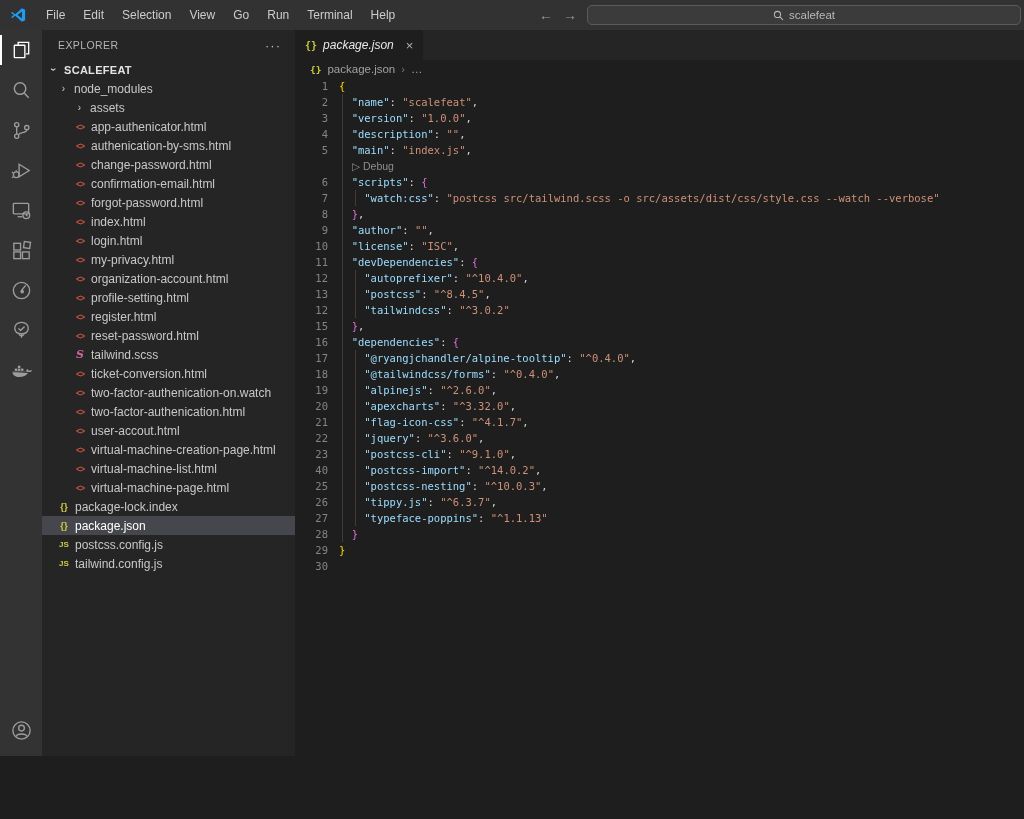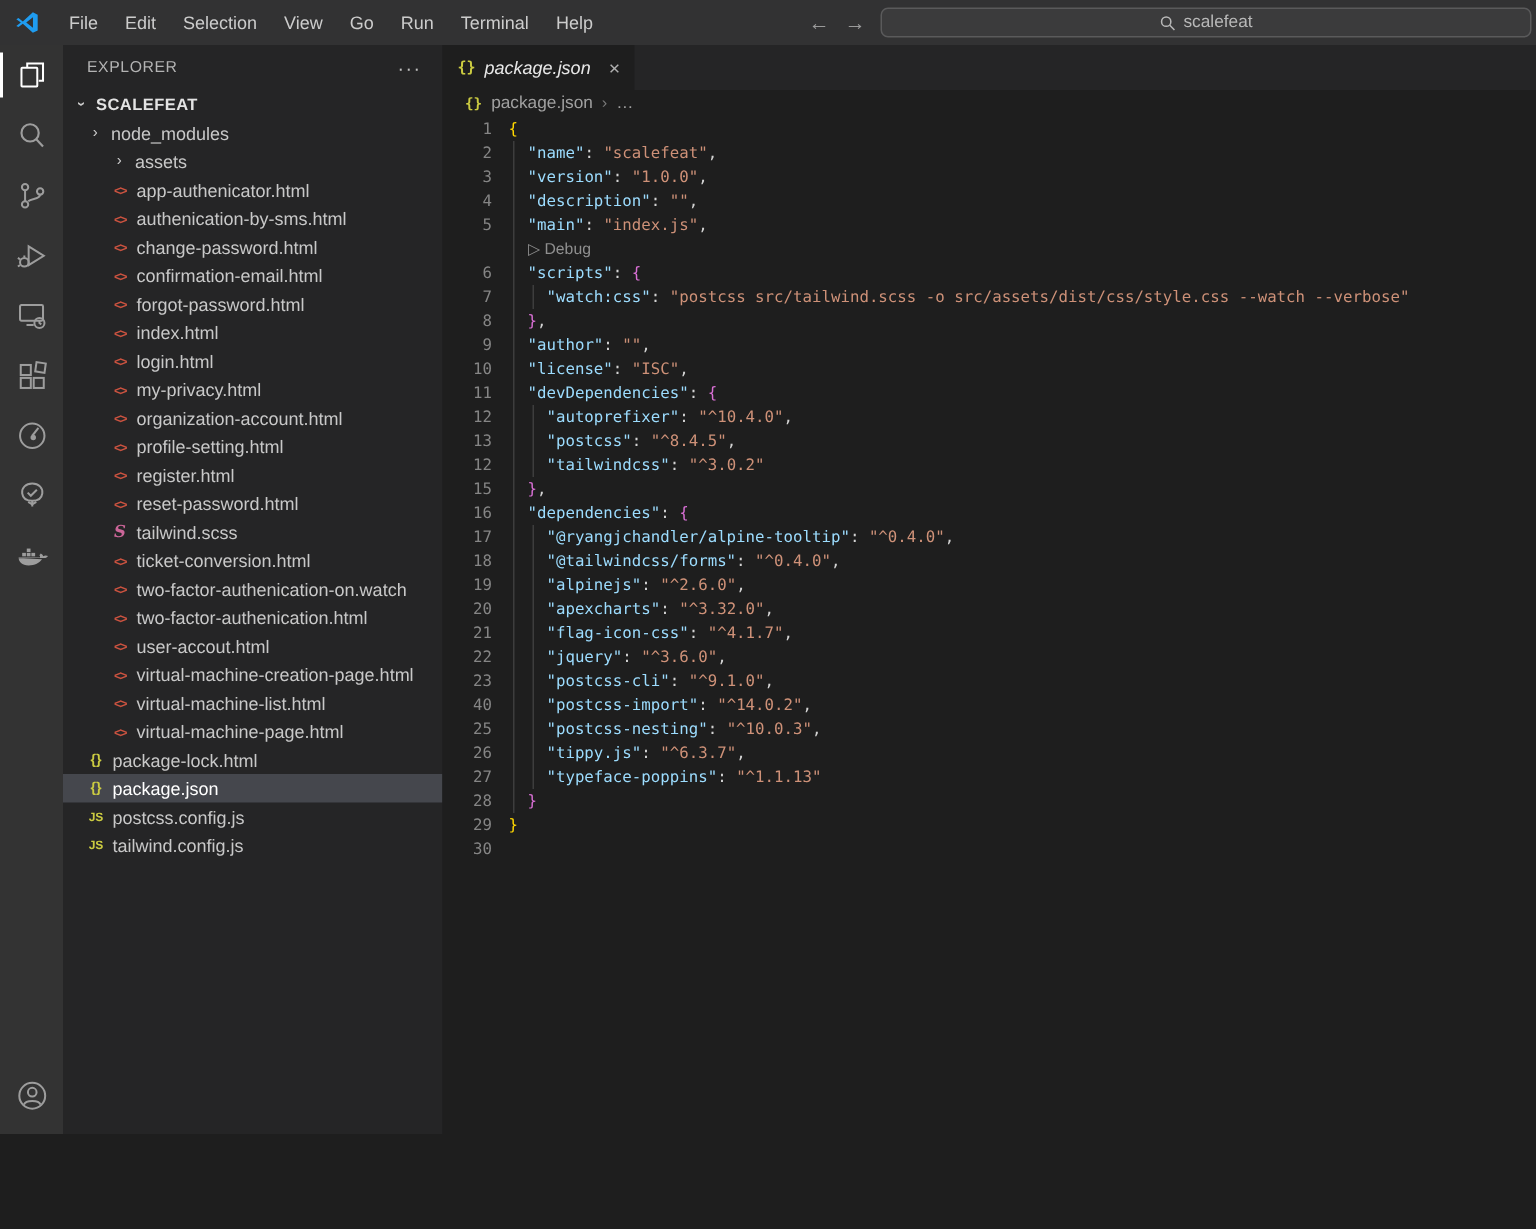--- a/index.html
+++ b/index.html
@@ -284,21 +284,21 @@
           <div class="tree-row" style="padding-left: 30px;">
             <span class="tw-icon html">&lt;&gt;</span>
             <span class="tw-label">virtual-machine-list.html</span>
           </div>
           <div class="tree-row" style="padding-left: 30px;">
             <span class="tw-icon html">&lt;&gt;</span>
             <span class="tw-label">virtual-machine-page.html</span>
           </div>
           <div class="tree-row" style="padding-left: 14px;">
             <span class="tw-icon json">{}</span>
-            <span class="tw-label">package-lock.html</span>
+            <span class="tw-label">package-lock.index</span>
           </div>
           <div class="tree-row selected" style="padding-left: 14px;">
             <span class="tw-icon json">{}</span>
             <span class="tw-label">package.json</span>
           </div>
           <div class="tree-row" style="padding-left: 14px;">
             <span class="tw-icon js">JS</span>
             <span class="tw-label">postcss.config.js</span>
           </div>
           <div class="tree-row" style="padding-left: 14px;">

